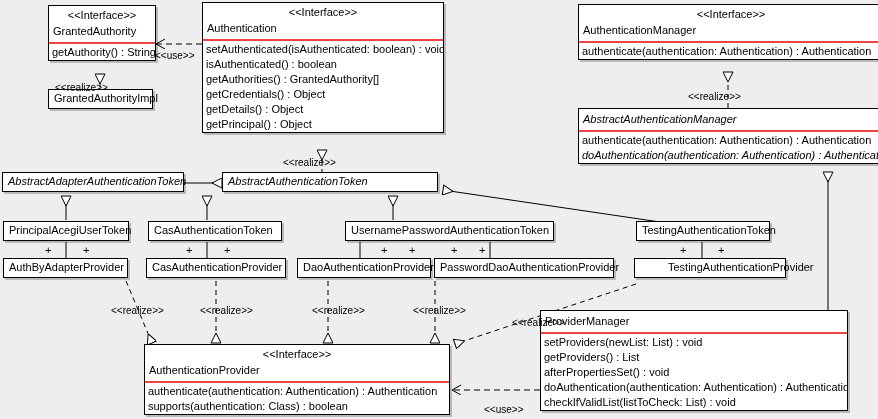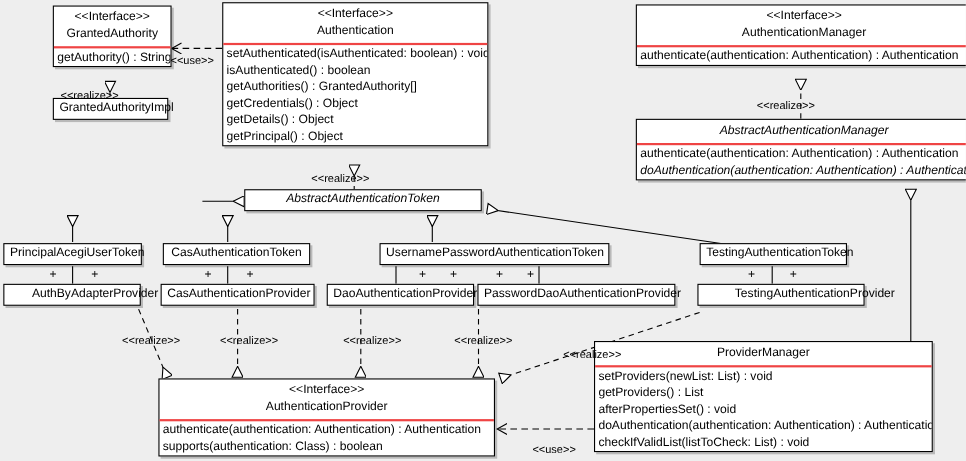--- a/index.html
+++ b/index.html
@@ -45,21 +45,21 @@
   .stereo {
     display: block;
     font-size: 11px;
     line-height: 15px;
     text-align: center;
   }
   .cname {
     display: block;
     font-size: 11px;
     line-height: 16px;
-    text-align: center;
+    text-align: left;
     white-space: nowrap;
   }
   .abstract .cname {
     font-style: italic;
   }
   .uml-ops {
     border-top: 2px solid #ef4444;
     padding: 1px 0 0 0;
     overflow: hidden;
   }
@@ -233,20 +233,25 @@
   <div class="uml-class abstract" style="left:578px; top:108px; width:306px;">
     <div class="uml-head">
       <span class="cname">AbstractAuthenticationManager</span>
     </div>
     <div class="uml-ops">
       <div class="op">authenticate(authentication: Authentication) : Authentication</div>
       <div class="op abstract-op">doAuthentication(authentication: Authentication) : Authentication</div>
     </div>
   </div>
 
+  <div class="uml-class abstract compact" style="left:2px; top:172px; width:182px;">
+    <div class="uml-head">
+      <span class="cname">AbstractAdapterAuthenticationToken</span>
+    </div>
+  </div>
 
   <div class="uml-class abstract compact" style="left:222px; top:172px; width:216px;">
     <div class="uml-head">
       <span class="cname">AbstractAuthenticationToken</span>
     </div>
   </div>
 
   <div class="uml-class compact" style="left:3px; top:221px; width:126px;">
     <div class="uml-head">
       <span class="cname">PrincipalAcegiUserToken</span>
@@ -264,21 +269,21 @@
       <span class="cname">CasAuthenticationToken</span>
     </div>
   </div>
 
   <div class="uml-class compact" style="left:636px; top:221px; width:134px;">
     <div class="uml-head">
       <span class="cname">TestingAuthenticationToken</span>
     </div>
   </div>
 
-  <div class="uml-class compact" style="left:3px; top:258px; width:125px;padding-left:20px;">
+  <div class="uml-class compact" style="left:3px; top:258px; width:125px;">
     <div class="uml-head">
       <span class="cname">AuthByAdapterProvider</span>
     </div>
   </div>
 
   <div class="uml-class compact" style="left:146px; top:258px; width:140px;">
     <div class="uml-head">
       <span class="cname">CasAuthenticationProvider</span>
     </div>
   </div>

